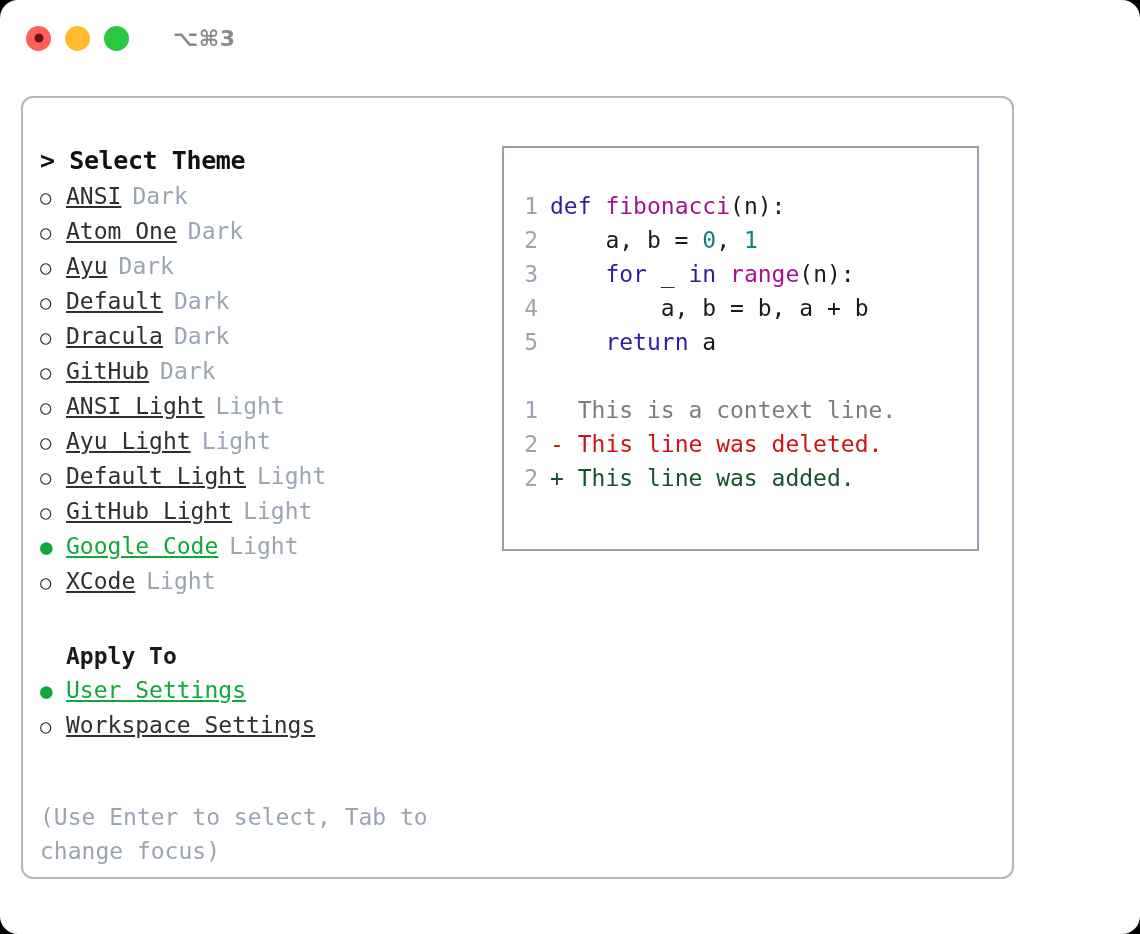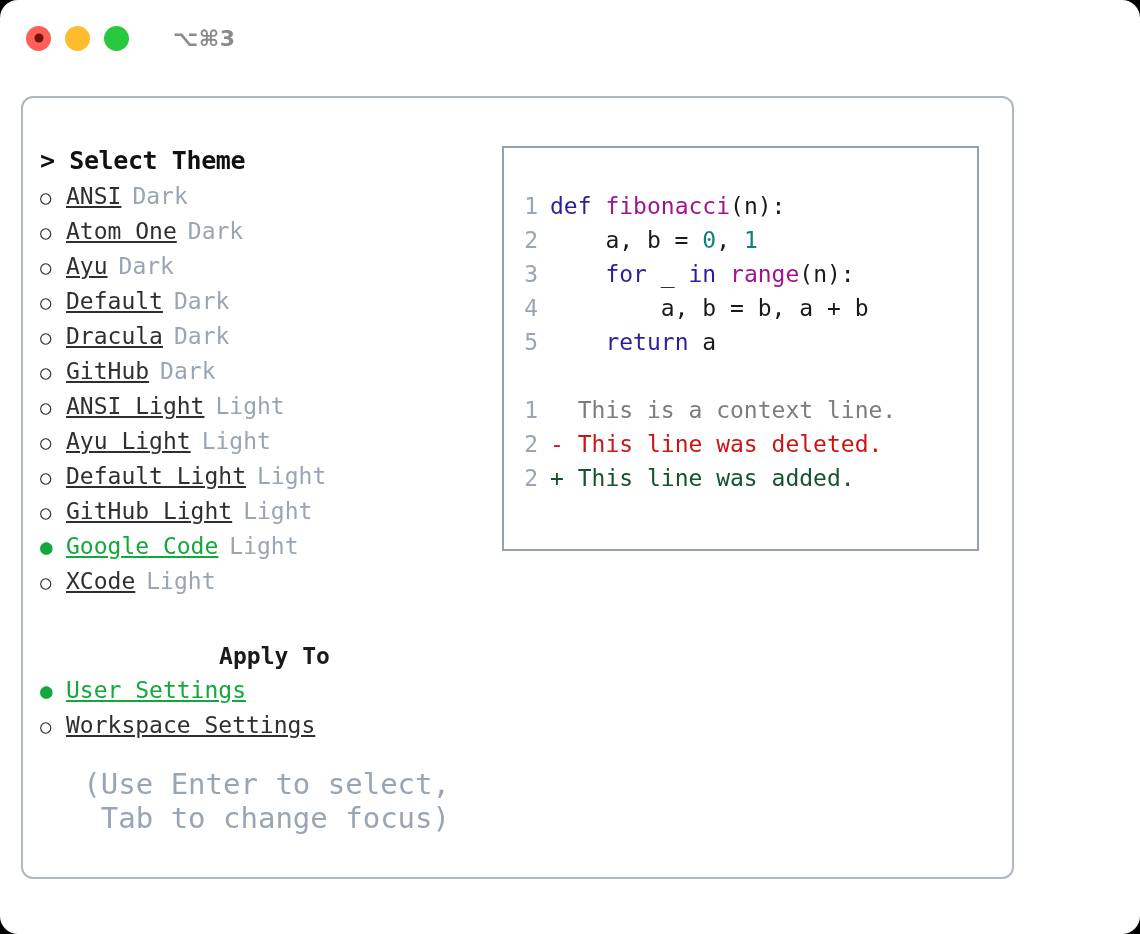--- a/index.html
+++ b/index.html
@@ -134,31 +134,29 @@
   }
 
   #apply-section { margin-top: 40px; }
   .apply-heading {
     font-size: 23px;
     color: #1a1a1d;
     font-weight: 700;
     margin-left: 26px;
     line-height: 34px;
     white-space: pre;
-    text-align: center;
   }
 
   #hint-text {
-    margin-top: 24px;
-    font-size: 29px;
+    margin-top: 57px;
+    font-size: 23px;
     line-height: 34px;
     color: #9aa5b4;
     width: 410px;
     white-space: pre-wrap;
-    text-align: right;
   }
 
   
   #right-pane {
     flex: 1;
     padding: 48px 0 0 19px;
     box-sizing: border-box;
   }
   #preview-heading {
     font-size: 25px;

